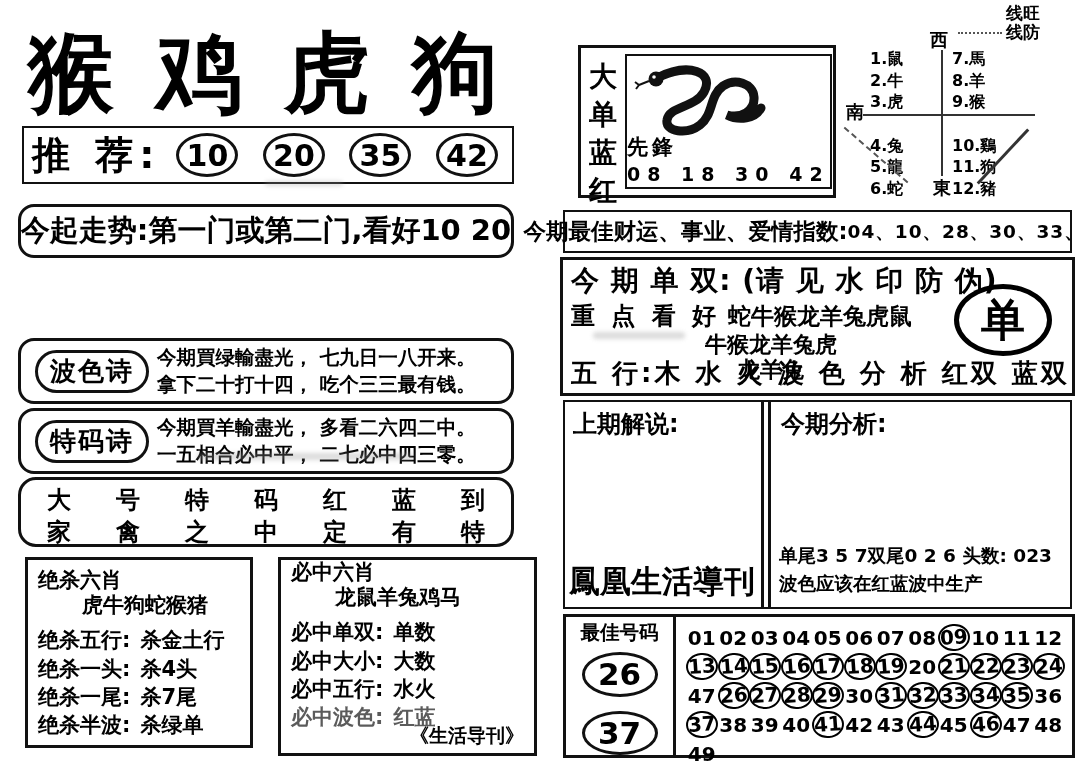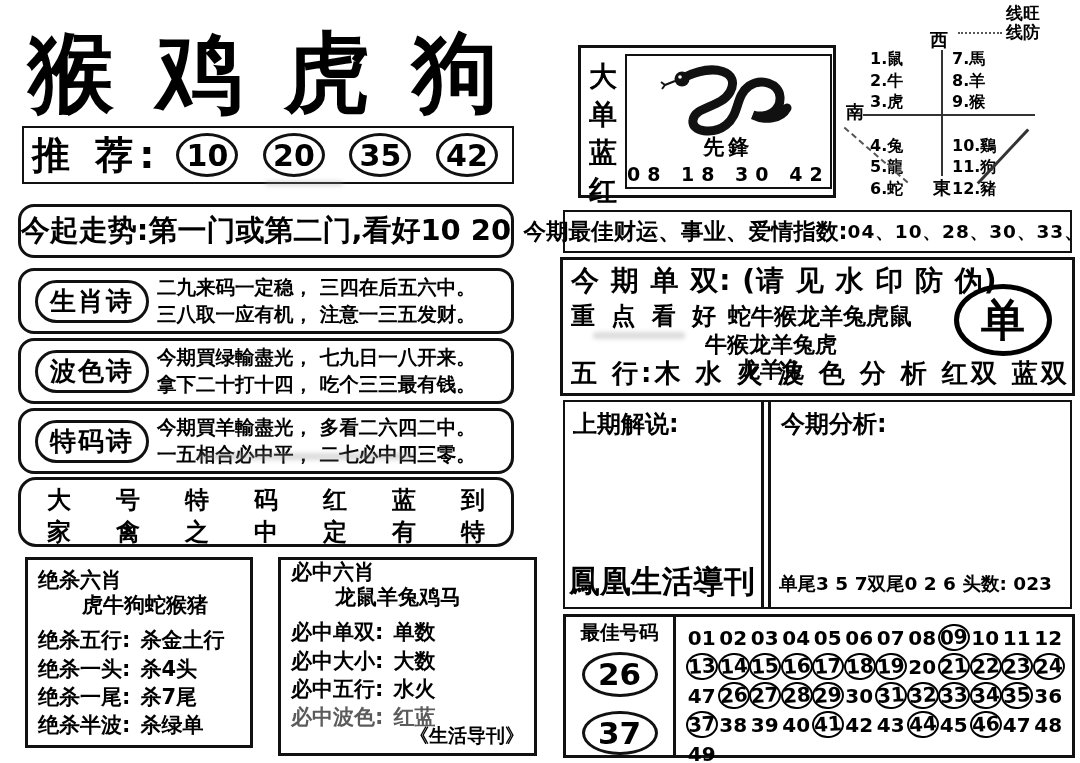--- a/index.html
+++ b/index.html
@@ -32,21 +32,21 @@
   .kv { display:flex; margin-top:3px; white-space:nowrap; }
   .kv span:first-child { margin-right:10px; }
   .faded { color:#333; opacity:.8; }
   .must-footer { position:absolute; right:10px; bottom:6px; font-size:19px; font-weight:bold; }
 
   .smudge { background:#9a9a9a; opacity:.35; filter:blur(2px); border-radius:3px; }
 
   
   .danlan-box { left:578px; top:45px; width:258px; height:153px; border:3px solid #111; display:flex; padding:6px 8px; }
   .danlan-vert { width:56px; display:flex; flex-direction:column; justify-content:space-between; align-items:center; font-size:28px; font-weight:bold; padding:4px 0; }
-  .danlan-inner { flex:1; border:2px solid #111; margin-left:8px; display:flex; flex-direction:column; align-items:center; justify-content:flex-start; padding-top:2px; }
+  .danlan-inner { flex:1; border:2px solid #111; margin-left:8px; display:flex; flex-direction:column; justify-content:flex-start; padding-top:2px; }
   .pioneer { font-size:21px; font-weight:bold; letter-spacing:4px; line-height:1.1; }
   .danlan-nums { font-size:19px; font-weight:bold; letter-spacing:7px; margin-top:4px; white-space:nowrap; }
 
   .compass-label { font-size:18px; font-weight:bold; }
   .compass-col { width:72px; display:flex; flex-direction:column; font-size:16px; font-weight:bold; line-height:1.35; }
   .cline { background:#333; }
   .diag { border-top-style:solid; border-top-color:#333; }
 
   .legend { display:flex; align-items:center; font-size:17px; font-weight:bold; }
   .legend .dot-line { width:44px; border-top:2px dotted #555; margin-right:4px; }
@@ -95,27 +95,20 @@
         <span class="rec-circle">10</span>
         <span class="rec-circle">20</span>
         <span class="rec-circle">35</span>
         <span class="rec-circle">42</span>
       </span>
   </div>
   <div class="abs smudge" style="left:265px;top:181px;width:78px;height:5px;"></div>
 
   <div class="abs trend-box">今起走势:第一门或第二门,看好10 20</div>
 
-  <div class="abs poem-box" style="top:268px;">
-    <span class="poem-label">生肖诗</span>
-    <span class="poem-lines">
-      <div>二九来码一定稳， 三四在后五六中。</div>
-      <div>三八取一应有机， 注意一三五发财。</div>
-    </span>
-  </div>
 
   <div class="abs poem-box" style="top:338px;">
     <span class="poem-label">波色诗</span>
     <span class="poem-lines">
       <div>今期買绿輸盡光， 七九日一八开来。</div>
       <div>拿下二十打十四， 吃个三三最有钱。</div>
     </span>
   </div>
 
   <div class="abs poem-box" style="top:408px;">
@@ -263,20 +256,21 @@
     <div class="smudge" style="position:absolute;left:30px;top:72px;width:92px;height:7px;"></div>
   </div>
 
   <div class="abs ana-box">
     <div class="ana-divider"></div>
     <div class="ana-label" style="position:absolute;left:8px;top:6px;">上期解说:</div>
     <div class="ana-label" style="position:absolute;left:216px;top:6px;">今期分析:</div>
     <div class="logo">鳳凰生活導刊</div>
     <div class="tails">
       <div>单尾3 5 7双尾0 2 6 头数: 023</div>
+      <div>波色应该在红蓝波中生产</div>
     </div>
   </div>
 
   <div class="abs best-box">
     <div class="best-left">
       <div class="best-label">最佳号码</div>
       <div class="best-circle">26</div>
       <div class="best-circle" style="margin-top:14px;">37</div>
     </div>
     <div class="grid" id="number-grid">

